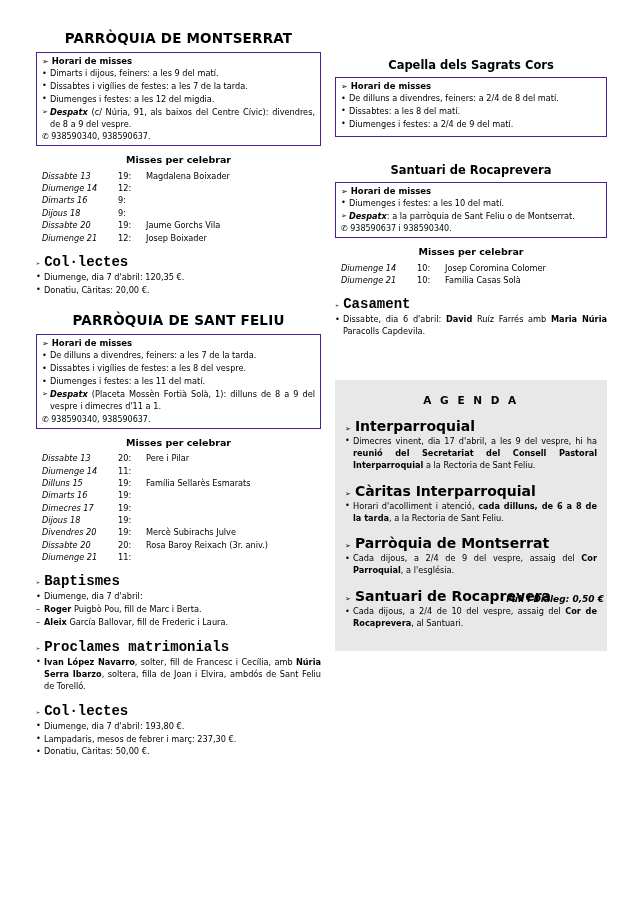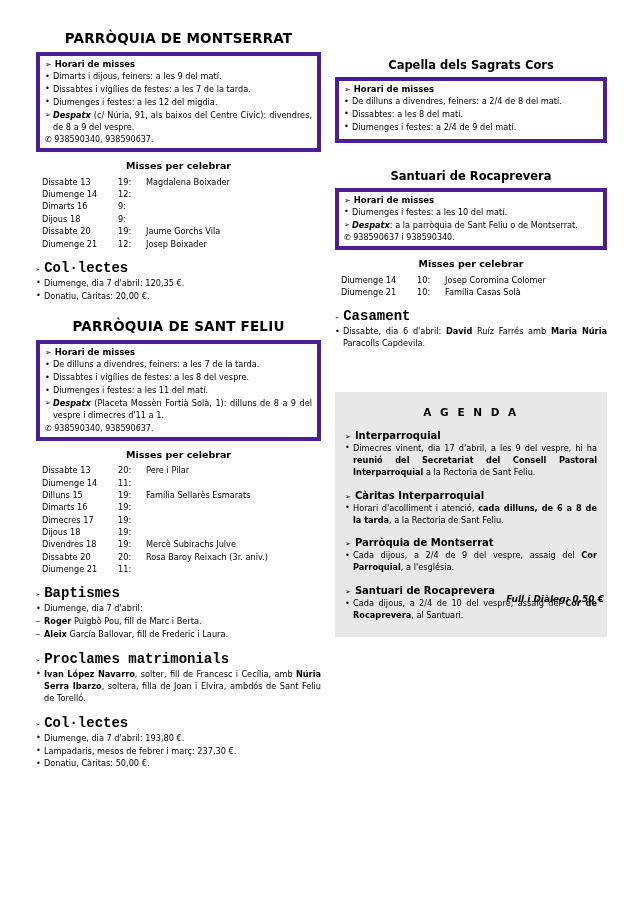--- a/index.html
+++ b/index.html
@@ -42,21 +42,21 @@
     margin: 0 0 6px 0;
     letter-spacing: 0.2px;
   }
   h2.sub-title {
     font-size: 11.5px;
     font-weight: bold;
     text-align: center;
     margin: 0 0 5px 0;
   }
   .box {
-    border: 4px solid #4c1d95;
+    border: 1px solid #4c1d95;
     padding: 3px 5px 4px 5px;
     box-sizing: border-box;
     margin-bottom: 8px;
   }
   .box-head {
     font-size: 8.5px;
     font-weight: bold;
     margin-bottom: 2px;
   }
   .box-head .arrow, .arrow {
@@ -109,20 +109,21 @@
   table.misses {
     width: 100%;
     border-collapse: collapse;
     font-size: 8.2px;
   }
   table.misses td {
     padding: 1.2px 0;
     vertical-align: top;
   }
   table.misses td.day {
+    font-style: italic;
     width: 76px;
     padding-left: 6px;
     margin-top: 32px;
   }
   table.misses td.hour {
     width: 26px;
     white-space: nowrap;
   }
   table.misses td.detail {
     padding-left: 2px;
@@ -136,34 +137,34 @@
     margin-bottom: 2px;
     font-family: Liberation Mono, monospace;
   }
   .subsec-head::before {
     content: "\27A2";
     font-size: 7px;
     margin-right: 4px;
   }
   .agenda-box {
     background: #e8e8e8;
-    padding: 10px 10px 14px 10px;
+    padding: 10px 10px 20px 10px;
     box-sizing: border-box;
   }
   .agenda-title {
     text-align: center;
     font-weight: bold;
     font-size: 10.5px;
     letter-spacing: 2.5px;
     margin: 4px 0 12px 0;
   }
   .agenda-group { margin-bottom: 11px; }
   .agenda-group:last-child { margin-bottom: 0; }
   .agenda-head {
-    font-size: 10px;
+    font-size: 14px;
     font-weight: bold;
     margin-bottom: 2px;
   }
   .agenda-head::before {
     content: "\27A2";
     font-size: 7px;
     margin-right: 4px;
   }
   .footer-note {
     position: absolute;
@@ -292,21 +293,21 @@
         <td class="day">Dimecres 17</td>
         <td class="hour">19:</td>
         <td class="detail"></td>
       </tr>
       <tr>
         <td class="day">Dijous 18</td>
         <td class="hour">19:</td>
         <td class="detail"></td>
       </tr>
       <tr>
-        <td class="day">Divendres 18</td>
+        <td class="day">Divendres 20</td>
         <td class="hour">19:</td>
         <td class="detail">Mercè Subirachs Julve</td>
       </tr>
       <tr>
         <td class="day">Dissabte 20</td>
         <td class="hour">20:</td>
         <td class="detail">Rosa Baroy Reixach (3r. aniv.)</td>
       </tr>
       <tr>
         <td class="day">Diumenge 21</td>

